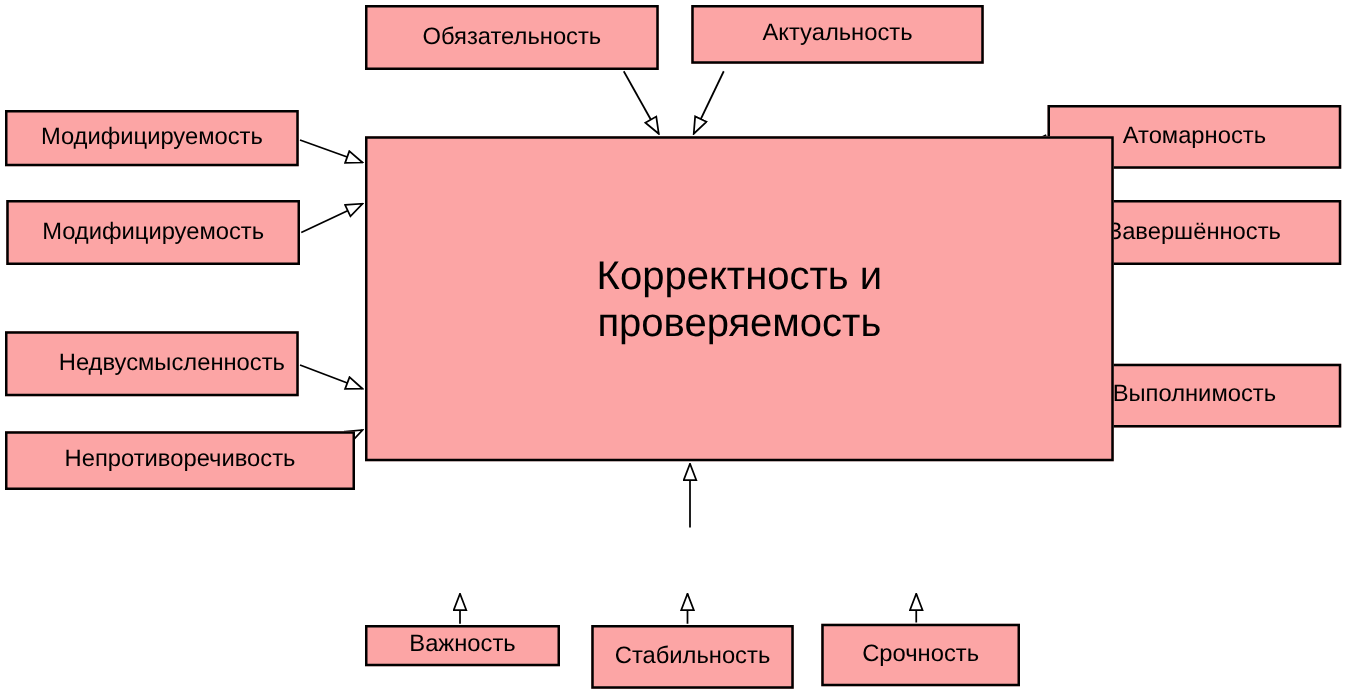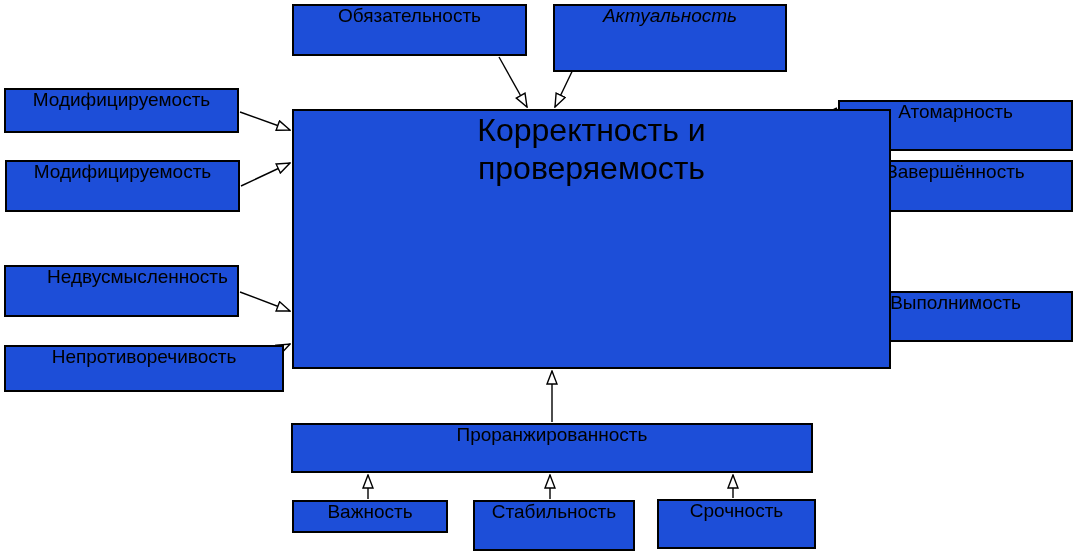--- a/index.html
+++ b/index.html
@@ -13,36 +13,37 @@
     overflow: hidden;
   }
   #edges {
     position: absolute;
     left: 0; top: 0;
     width: 1080px; height: 557px;
   }
   .box {
     position: absolute;
     box-sizing: border-box;
-    background: #1d4ed8;
+    background: #fca5a5;
     border: 2px solid #000000;
     display: flex;
+    align-items: center;
     justify-content: center;
     text-align: center;
     font-size: 19px;
     white-space: nowrap;
     line-height: 1.1;
   }
   #b-obligation   { left:292px; top:4px;   width:235px; height:52px; }
-  #b-actuality    { left:553px; top:4px;   width:234px; height:68px;font-style:italic; }
+  #b-actuality    { left:553px; top:4px;   width:234px; height:47px; }
   #b-modifiability{ left:4px;   top:88px;  width:235px; height:45px; }
   #b-traceability { left:5px;   top:160px; width:235px; height:52px; }
   #b-unambiguity  { left:4px;   top:265px; width:235px; height:52px;padding-left:32px; }
   #b-consistency  { left:4px;   top:345px; width:280px; height:47px; }
-  #b-atomicity    { left:838px; top:100px;  width:235px; height:51px; }
+  #b-atomicity    { left:838px; top:84px;  width:235px; height:51px; }
   #b-completeness { left:838px; top:160px; width:235px; height:52px; }
   #b-feasibility  { left:838px; top:291px; width:235px; height:51px; }
   #b-center       { left:292px; top:109px; width:599px; height:260px; }
   #b-ranked       { left:291px; top:423px; width:522px; height:50px; }
   #b-importance   { left:292px; top:500px; width:156px; height:33px; }
   #b-stability    { left:473px; top:500px; width:162px; height:51px; }
   #b-urgency      { left:657px; top:499px; width:159px; height:50px; }
 
   #b-center .center-text {
     font-size: 32px;
@@ -113,23 +114,20 @@
     <span>Выполнимость</span>
   </div>
 
   <div class="box" id="b-center">
     <div class="center-text">
       <div>Корректность и</div>
       <div>проверяемость</div>
     </div>
   </div>
 
-  <div class="box" id="b-ranked">
-    <span>Проранжированность</span>
-  </div>
 
   <div class="box" id="b-importance">
     <span>Важность</span>
   </div>
 
   <div class="box" id="b-stability">
     <span>Стабильность</span>
   </div>
 
   <div class="box" id="b-urgency">

